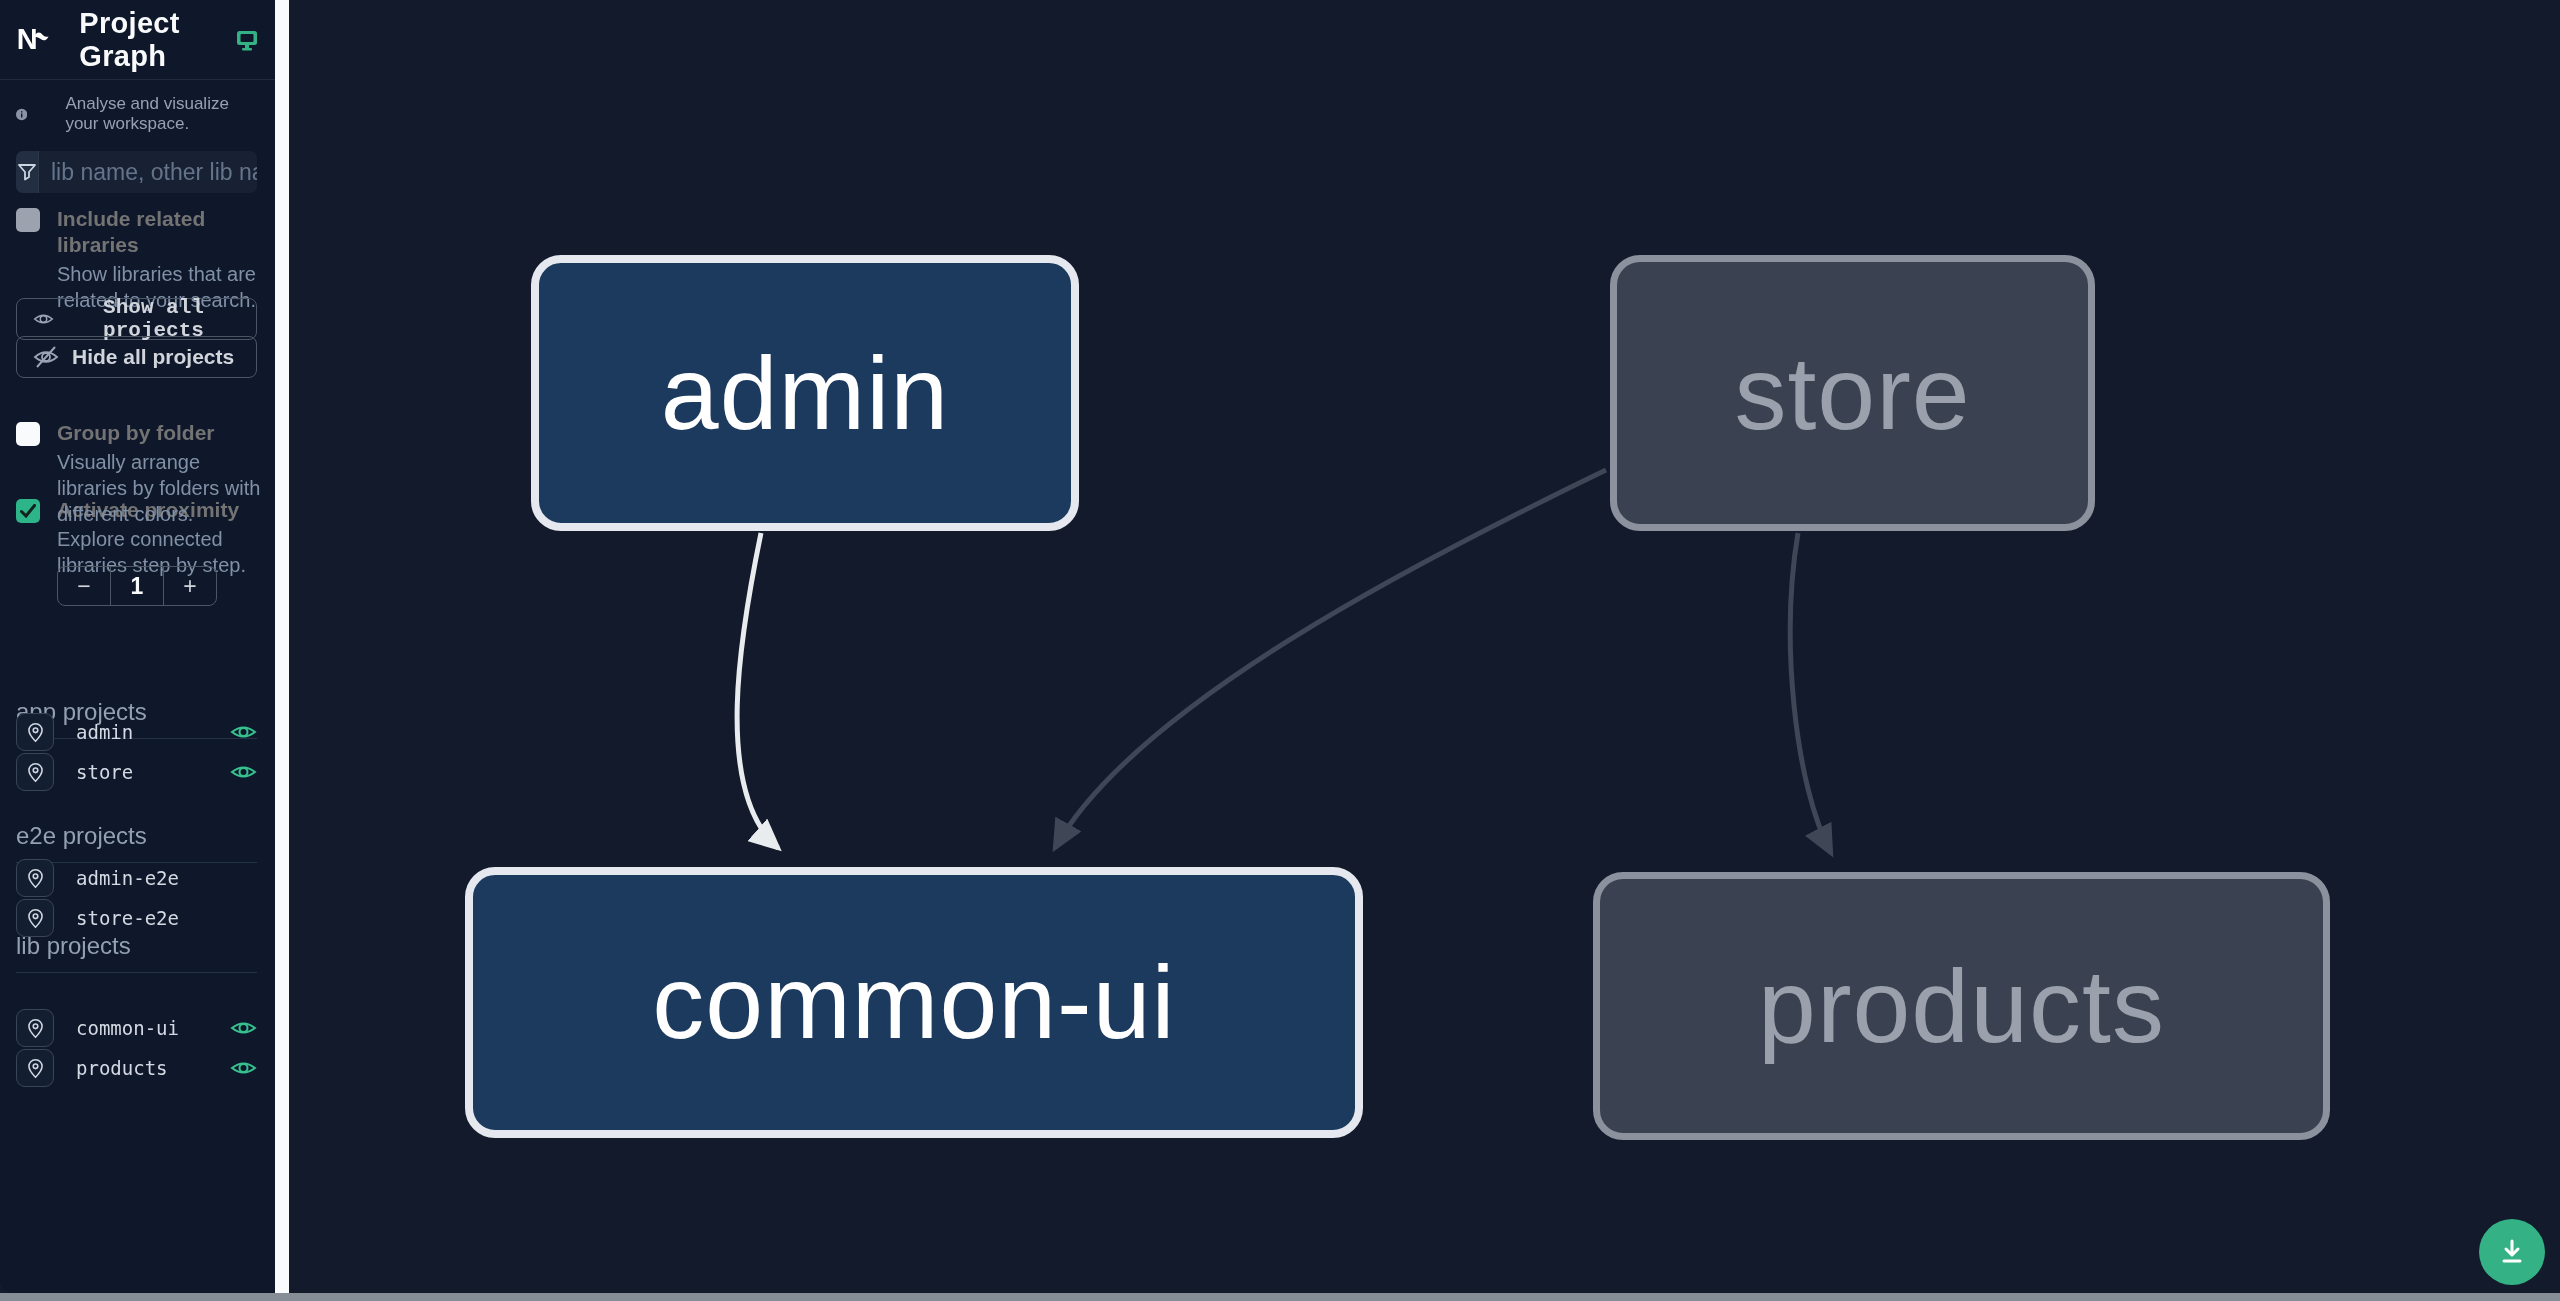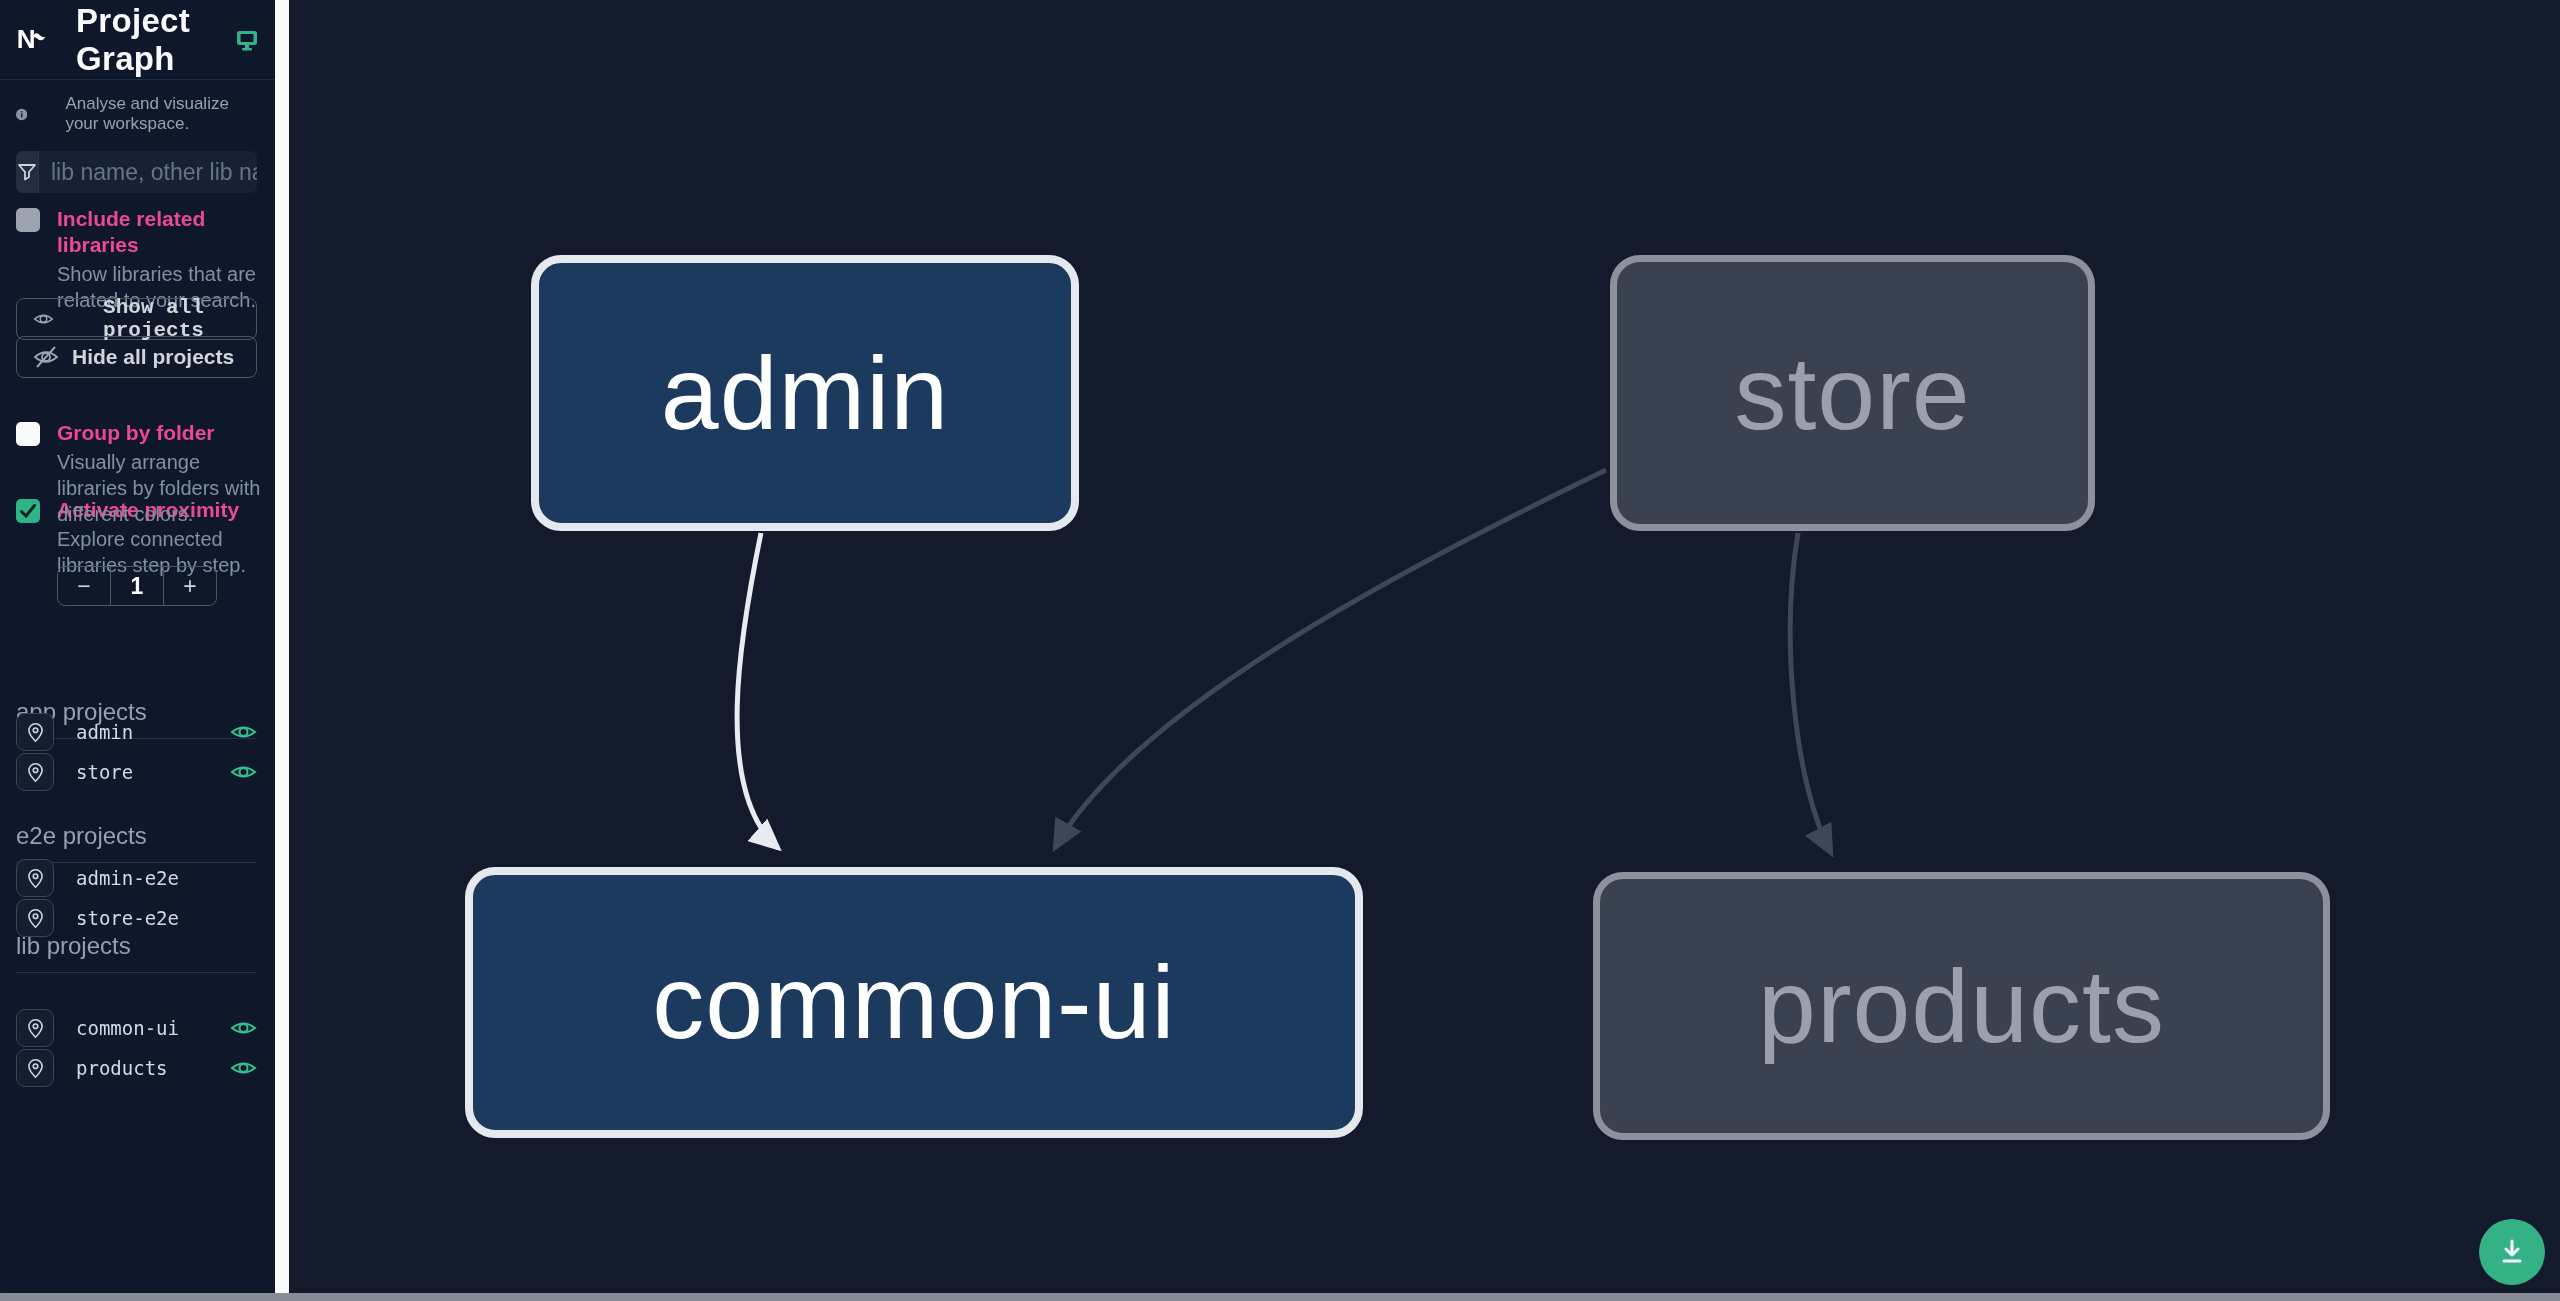--- a/index.html
+++ b/index.html
@@ -12,42 +12,42 @@
   .divider { position:absolute; left:275px; top:0; width:14px; height:1293px;
              background:#f8fafc; z-index:6; }
   .canvas  { position:absolute; left:289px; top:0; width:2271px; height:1293px;
              background:#121a2b; }
   .bottom-strip { position:absolute; left:0; top:1293px; width:2560px; height:8px;
              background:#878d96; z-index:7; }
 
   
   .sb-header { display:flex; align-items:center; height:80px; padding:0 16px;
                border-bottom:1px solid #1f2b40; }
-  .sb-title  { font-size:33px; font-weight:bold; color:#f8fafc; margin-left:30px; letter-spacing:.3px; }
+  .sb-title  { font-size:29px; font-weight:bold; color:#f8fafc; margin-left:30px; letter-spacing:.3px; }
   .monitor   { margin-left:14px; display:flex; }
 
   .tagline { position:absolute; left:16px; top:94px; width:245px; display:flex; align-items:center; gap:10px; }
   .tagline span { font-size:17px; color:#97a1b2;margin-left:28px; }
 
   
   .filter { position:absolute; left:16px; top:151px; width:241px; height:42px;
             display:flex; border-radius:7px; overflow:hidden; background:#182134; }
   .filter .funnel-box { width:46px; background:#232e42; display:flex; align-items:center; justify-content:center;
             border-right:1px solid #2c374c; }
   .filter input { flex:1; background:transparent; border:none; outline:none; padding:0 12px;
             font-size:23px; color:#cbd5e1; font-family:"Liberation Sans", sans-serif; }
   .filter input::placeholder { color:#64748b; }
 
   
   .cb-block { position:absolute; left:16px; width:246px; }
   .cb-box { position:absolute; left:0; top:2px; width:24px; height:24px; border-radius:5px; }
   .cb-gray  { background:#9ca3af; }
   .cb-white { background:#f8fafc; }
   .cb-teal  { background:#2db489; display:flex; align-items:center; justify-content:center; }
-  .cb-label { margin-left:41px; font-size:21px; font-weight:600; color:#ec4899; line-height:26px; }
+  .cb-label { margin-left:41px; font-size:21px; font-weight:600; color:#737373; line-height:26px; }
   .cb-desc  { margin-left:41px; margin-top:3px; font-size:20px; color:#8091a7; line-height:26px; }
 
   
   .sb-btn { position:absolute; left:16px; width:241px; height:42px; display:flex; align-items:center;
             gap:13px; padding:0 16px; border:1px solid #4b5563; border-radius:8px;
             background:transparent; color:#d1d5db; font-size:21px; font-weight:600;
             font-family:"Liberation Sans", sans-serif; cursor:pointer; }
 
   
   .counter { position:absolute; left:57px; top:566px; width:160px; height:40px; display:flex;

